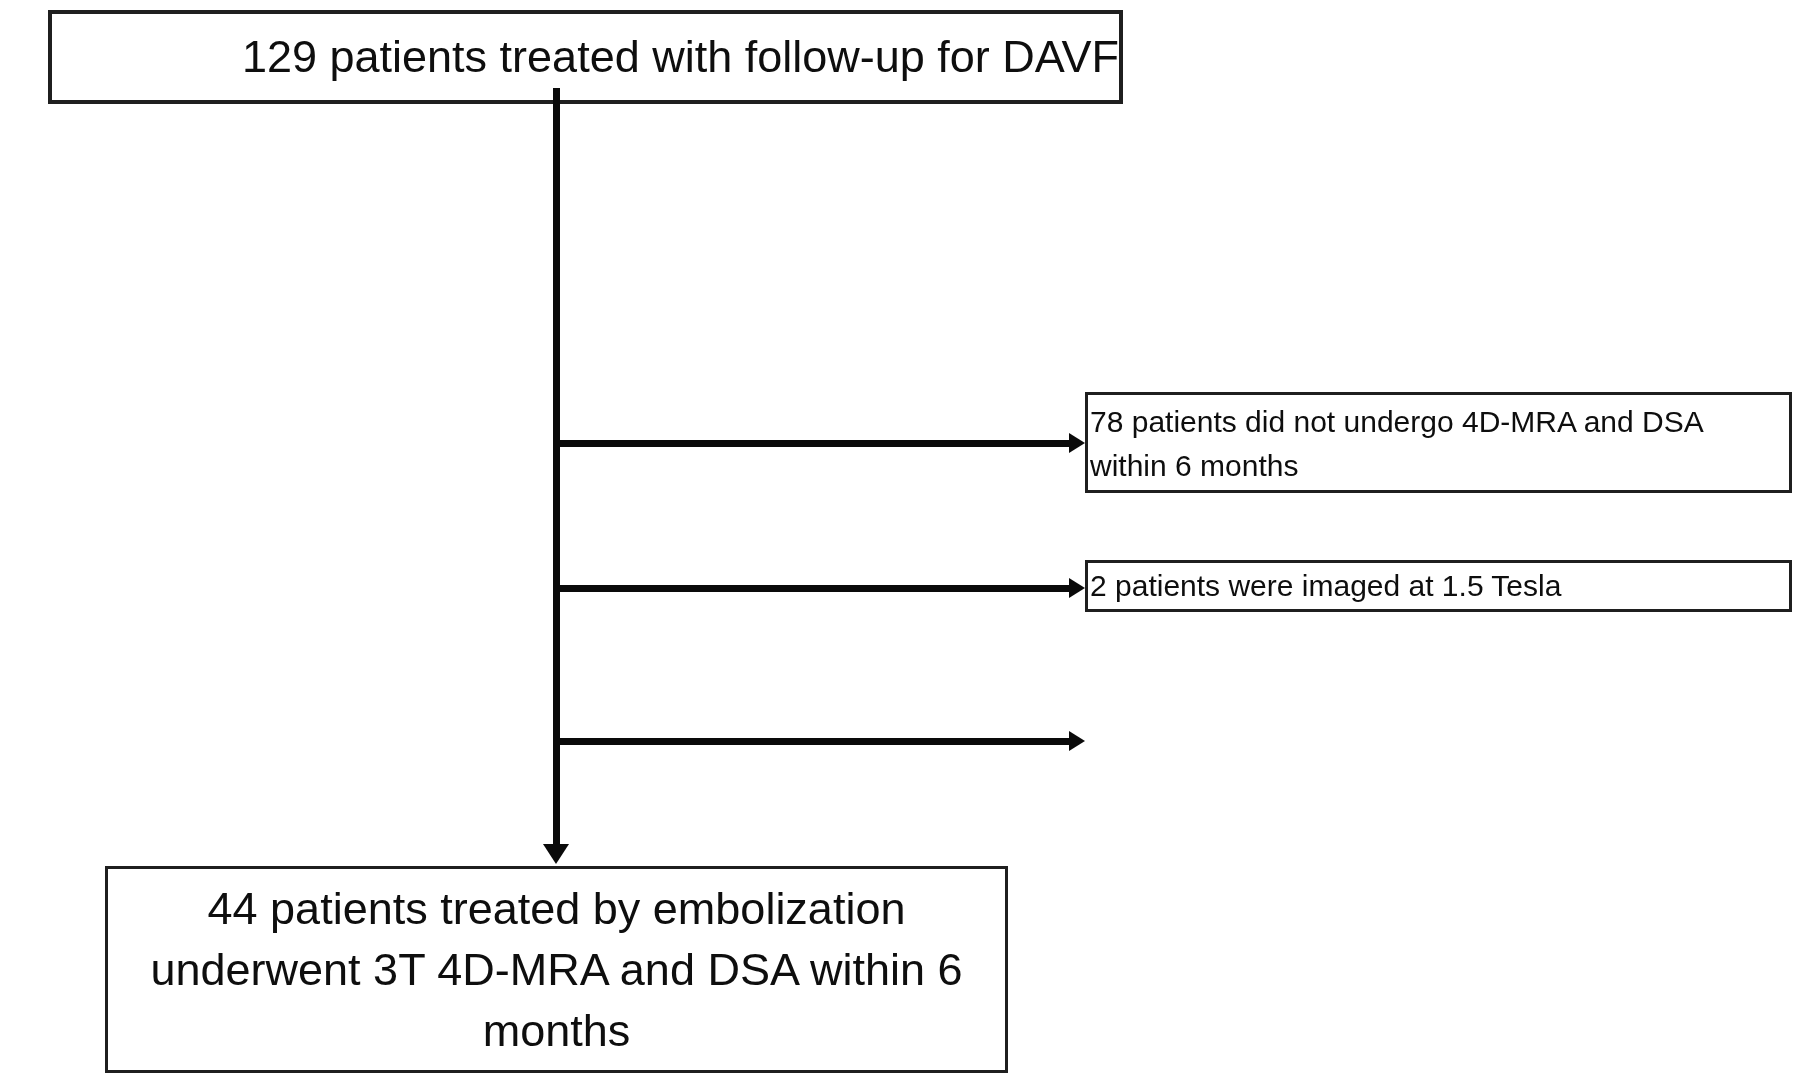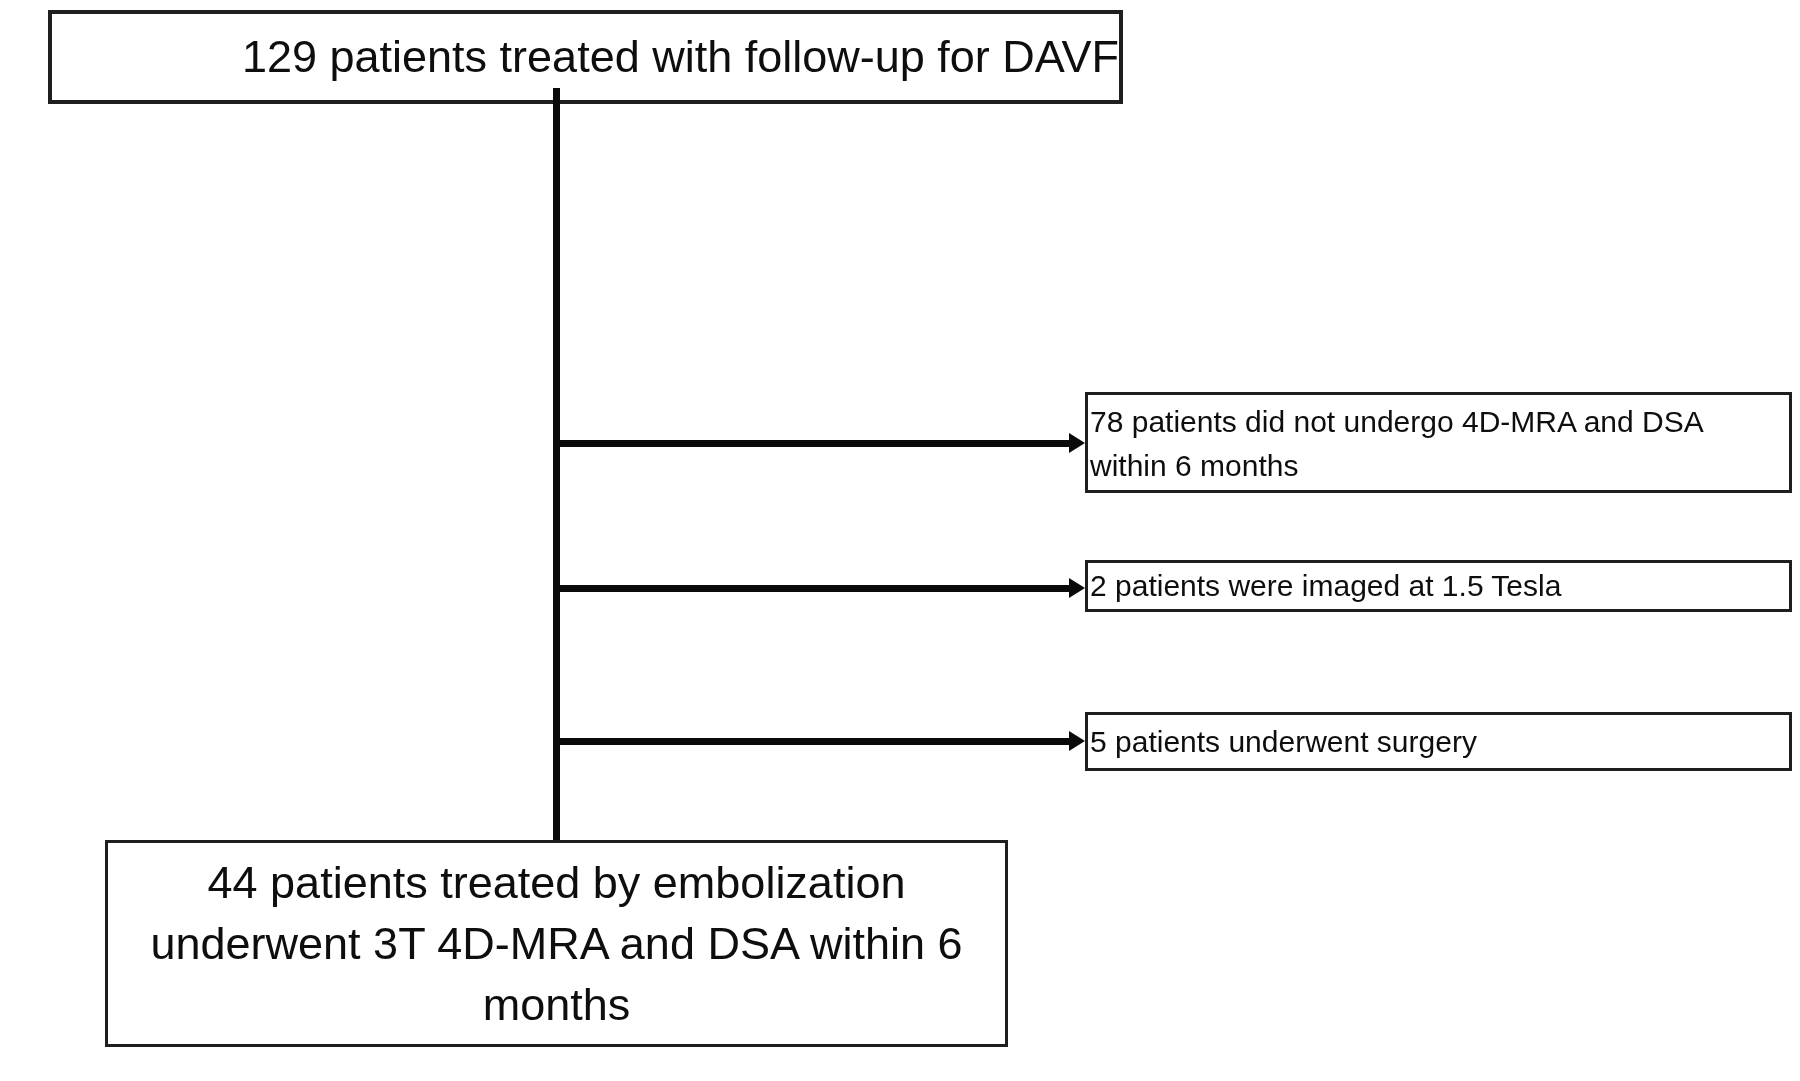--- a/index.html
+++ b/index.html
@@ -25,21 +25,21 @@
   }
   .box-top {
     left: 8px; top: 10px; width: 1075px; height: 94px;
     border-width: 4px;
     display: flex; align-items: center; justify-content: flex-end;
     font-size: 45px;
     text-align: center;
     margin-left: 40px;
   }
   .box-final {
-    left: 105px; top: 840px; width: 903px; height: 207px;
+    left: 105px; top: 866px; width: 903px; height: 207px;
     display: flex; align-items: center; justify-content: flex-start;
     font-size: 45px;
     line-height: 61px;
     text-align: center;
     padding: 6px 14px;
   }
   .box-side {
     left: 1085px; width: 707px;
     font-size: 30px;
     line-height: 44px;
@@ -108,21 +108,18 @@
   </div>
 
   <div class="hline hline-2"></div>
   <div class="head-right head-right-2"></div>
   <div class="box box-side box-side-2">
     <span>2 patients were imaged at 1.5 Tesla</span>
   </div>
 
   <div class="hline hline-3"></div>
   <div class="head-right head-right-3"></div>
-  <div class="box box-side box-side-3">
-    <span>5 patients underwent surgery</span>
-  </div>
 
   <div class="box box-final">
     <span>44 patients treated by embolization underwent 3T 4D-MRA and DSA within 6 months</span>
   </div>
 
 </div>
 
 </body></html>

